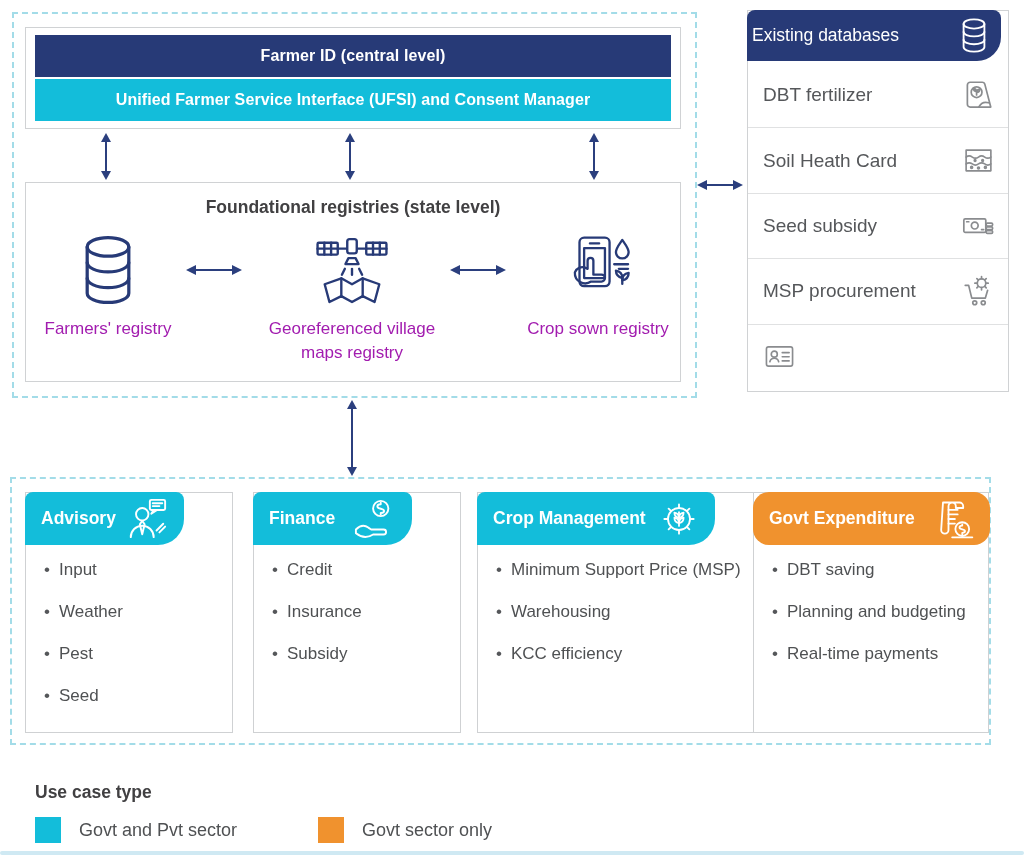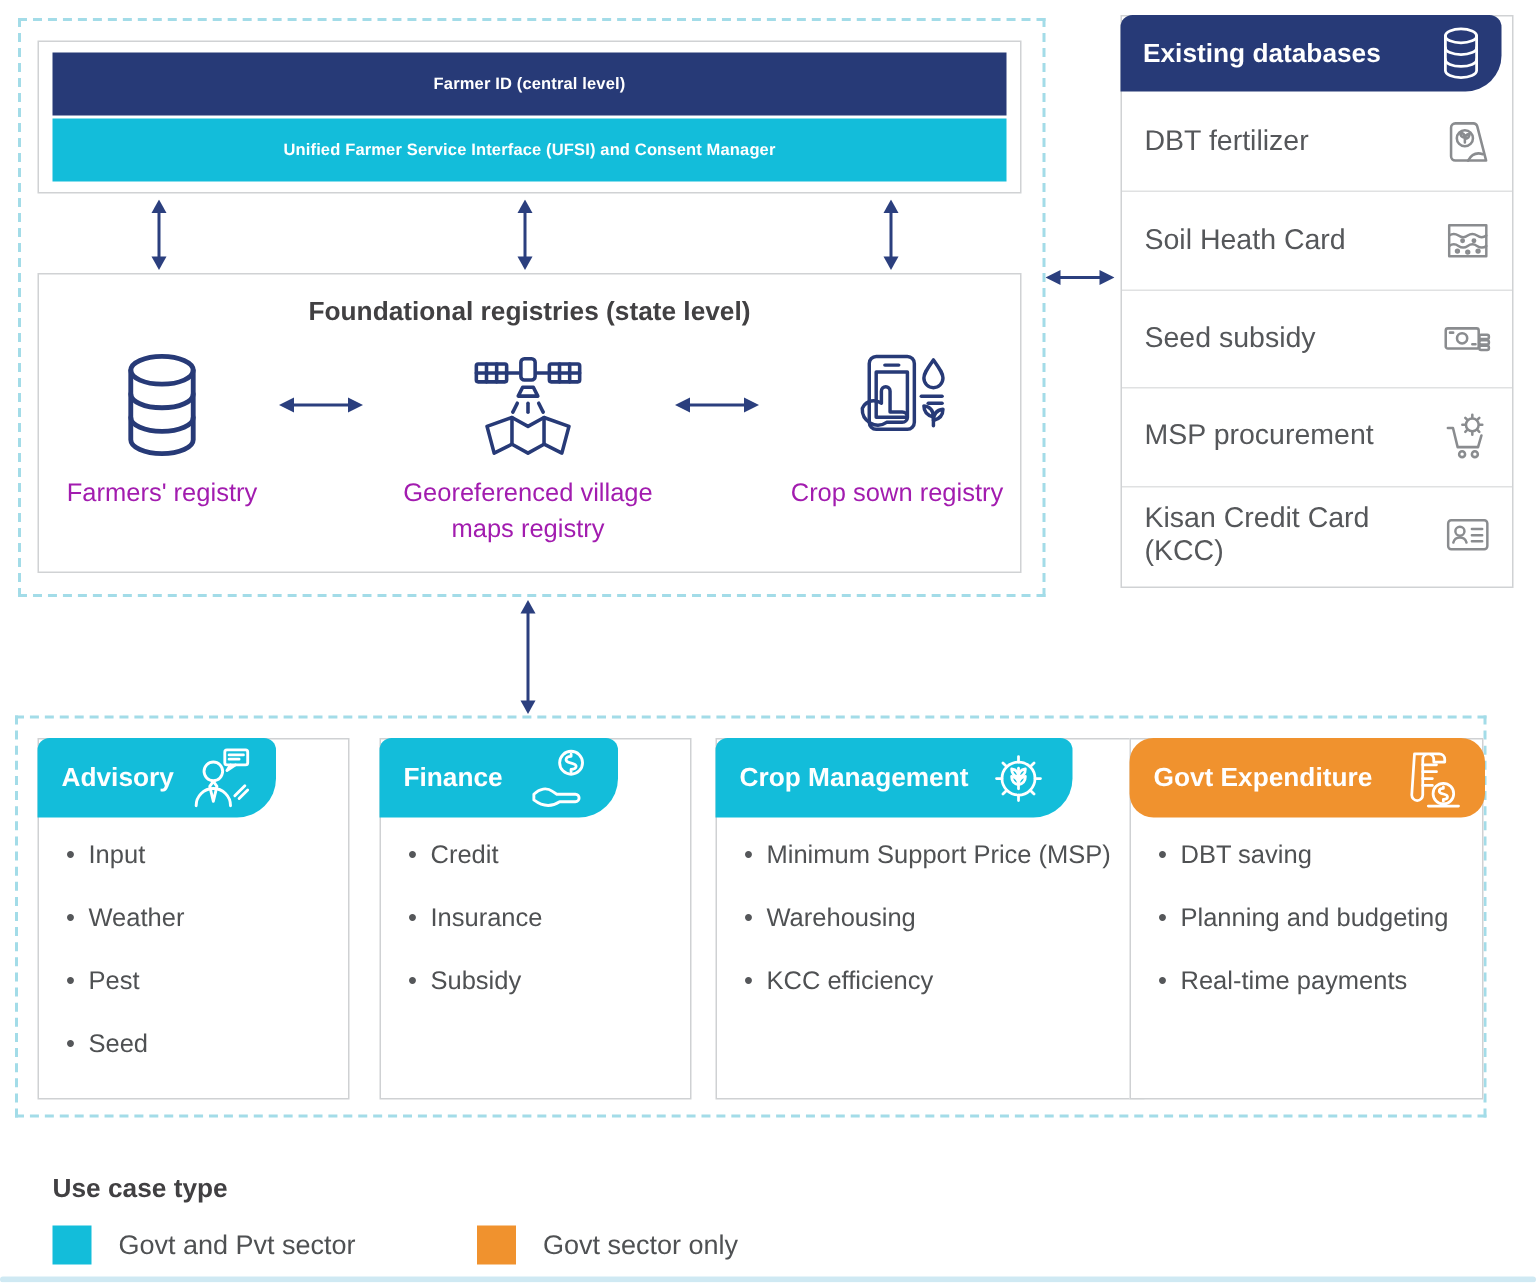--- a/index.html
+++ b/index.html
@@ -19,21 +19,21 @@
   .page{position:relative;width:1024px;height:855px;background:#fff;overflow:hidden;}
 
   .dashed-box{position:absolute;border:2px dashed var(--dash);background:transparent;}
   .top-dashed{left:12px;top:12px;width:685px;height:386px;}
   .bottom-dashed{left:10px;top:477px;width:981px;height:268px;}
 
   
   .banner-box{position:absolute;left:25px;top:27px;width:656px;height:102px;background:#fff;
     border:1px solid var(--border);padding:7px 9px;display:flex;flex-direction:column;gap:2px;}
   .bar{flex:1;display:flex;align-items:center;justify-content:center;color:#fff;
-    font-weight:bold;font-size:11px;letter-spacing:.1px;}
+    font-weight:bold;font-size:16px;letter-spacing:.1px;}
   .bar-navy{background:var(--navy);}
   .bar-cyan{background:var(--cyan);}
 
   
   .registries-box{position:absolute;left:25px;top:182px;width:656px;height:200px;background:#fff;
     border:1px solid var(--border);}
   .reg-title{position:absolute;top:14px;left:0;right:0;text-align:center;font-weight:bold;
     font-size:17.5px;color:var(--title);}
   .reg-item{position:absolute;top:48px;width:170px;text-align:center;color:var(--navy);}
   .reg-item .ric{height:78px;display:flex;align-items:center;justify-content:center;}
@@ -42,21 +42,21 @@
   .reg-item-2{left:241px;}
   .reg-item-3{left:487px;}
 
   .arrow-abs{position:absolute;}
 
   
   .db-panel{position:absolute;left:747px;top:10px;width:262px;height:382px;background:#fff;
     border:1px solid var(--border);}
   .db-header{position:absolute;left:-1px;top:-1px;width:254px;height:51px;background:var(--navy);
     border-radius:8px 8px 24px 0;display:flex;align-items:center;justify-content:space-between;
-    padding:0 13px 0 15px;color:#fff;font-weight:bold;font-size:17.5px;}
+    padding:0 13px 0 5px;color:#fff;font-weight:normal;font-size:17.5px;}
   .db-list{position:absolute;left:0;right:0;top:52px;bottom:2px;display:flex;flex-direction:column;}
   .db-row{flex:1;display:flex;align-items:center;justify-content:space-between;
     padding:0 13px 0 15px;font-size:19px;color:var(--body);}
   .db-row + .db-row{border-top:1px solid #e0e1e2;}
   .db-row .lic{color:var(--icon-gray);display:flex;align-items:center;}
 
   
   .card{position:absolute;top:492px;height:241px;background:#fff;border:1px solid #cfd1d3;}
   .card-1{left:25px;width:208px;}
   .card-2{left:253px;width:208px;}
@@ -263,21 +263,20 @@
           <svg viewBox="0 0 24 24" width="34" height="34" class="stroke-ic" style="stroke-width:1.2">
             <circle cx="14.5" cy="6.5" r="3"></circle>
             <path d="M14.5 1.8 v1.4 M14.5 9.8 v1.4 M9.8 6.5 h1.4 M17.8 6.5 h1.4 M11.2 3.2 l1 1 M16.8 8.8 l1 1 M17.8 3.2 l-1 1 M12.2 8.8 l-1 1"></path>
             <path d="M3 8 h2.4 l2.2 9 h9.6 l1.6 -5.5"></path>
             <circle cx="9.7" cy="20.3" r="1.4"></circle>
               <circle cx="15.7" cy="20.3" r="1.4"></circle>
           </svg>
         </span>
       </div>
       <div class="db-row">
-        <span>Kisan Credit Card (KCC)</span>
         <span class="lic">
           <svg viewBox="0 0 24 24" width="33" height="33" class="stroke-ic" style="stroke-width:1.2">
             <rect x="2.5" y="5" width="19" height="14" rx="1.5"></rect>
             <circle cx="8.2" cy="10.3" r="2.2"></circle>
             <path d="M5 15.8 a3.3 3.3 0 0 1 6.4 0"></path>
             <path d="M14 9.2 h5 M14 12.2 h5 M14 15.2 h5 M14 9.2 M12 0"></path>
           </svg>
         </span>
       </div>
     </div>

